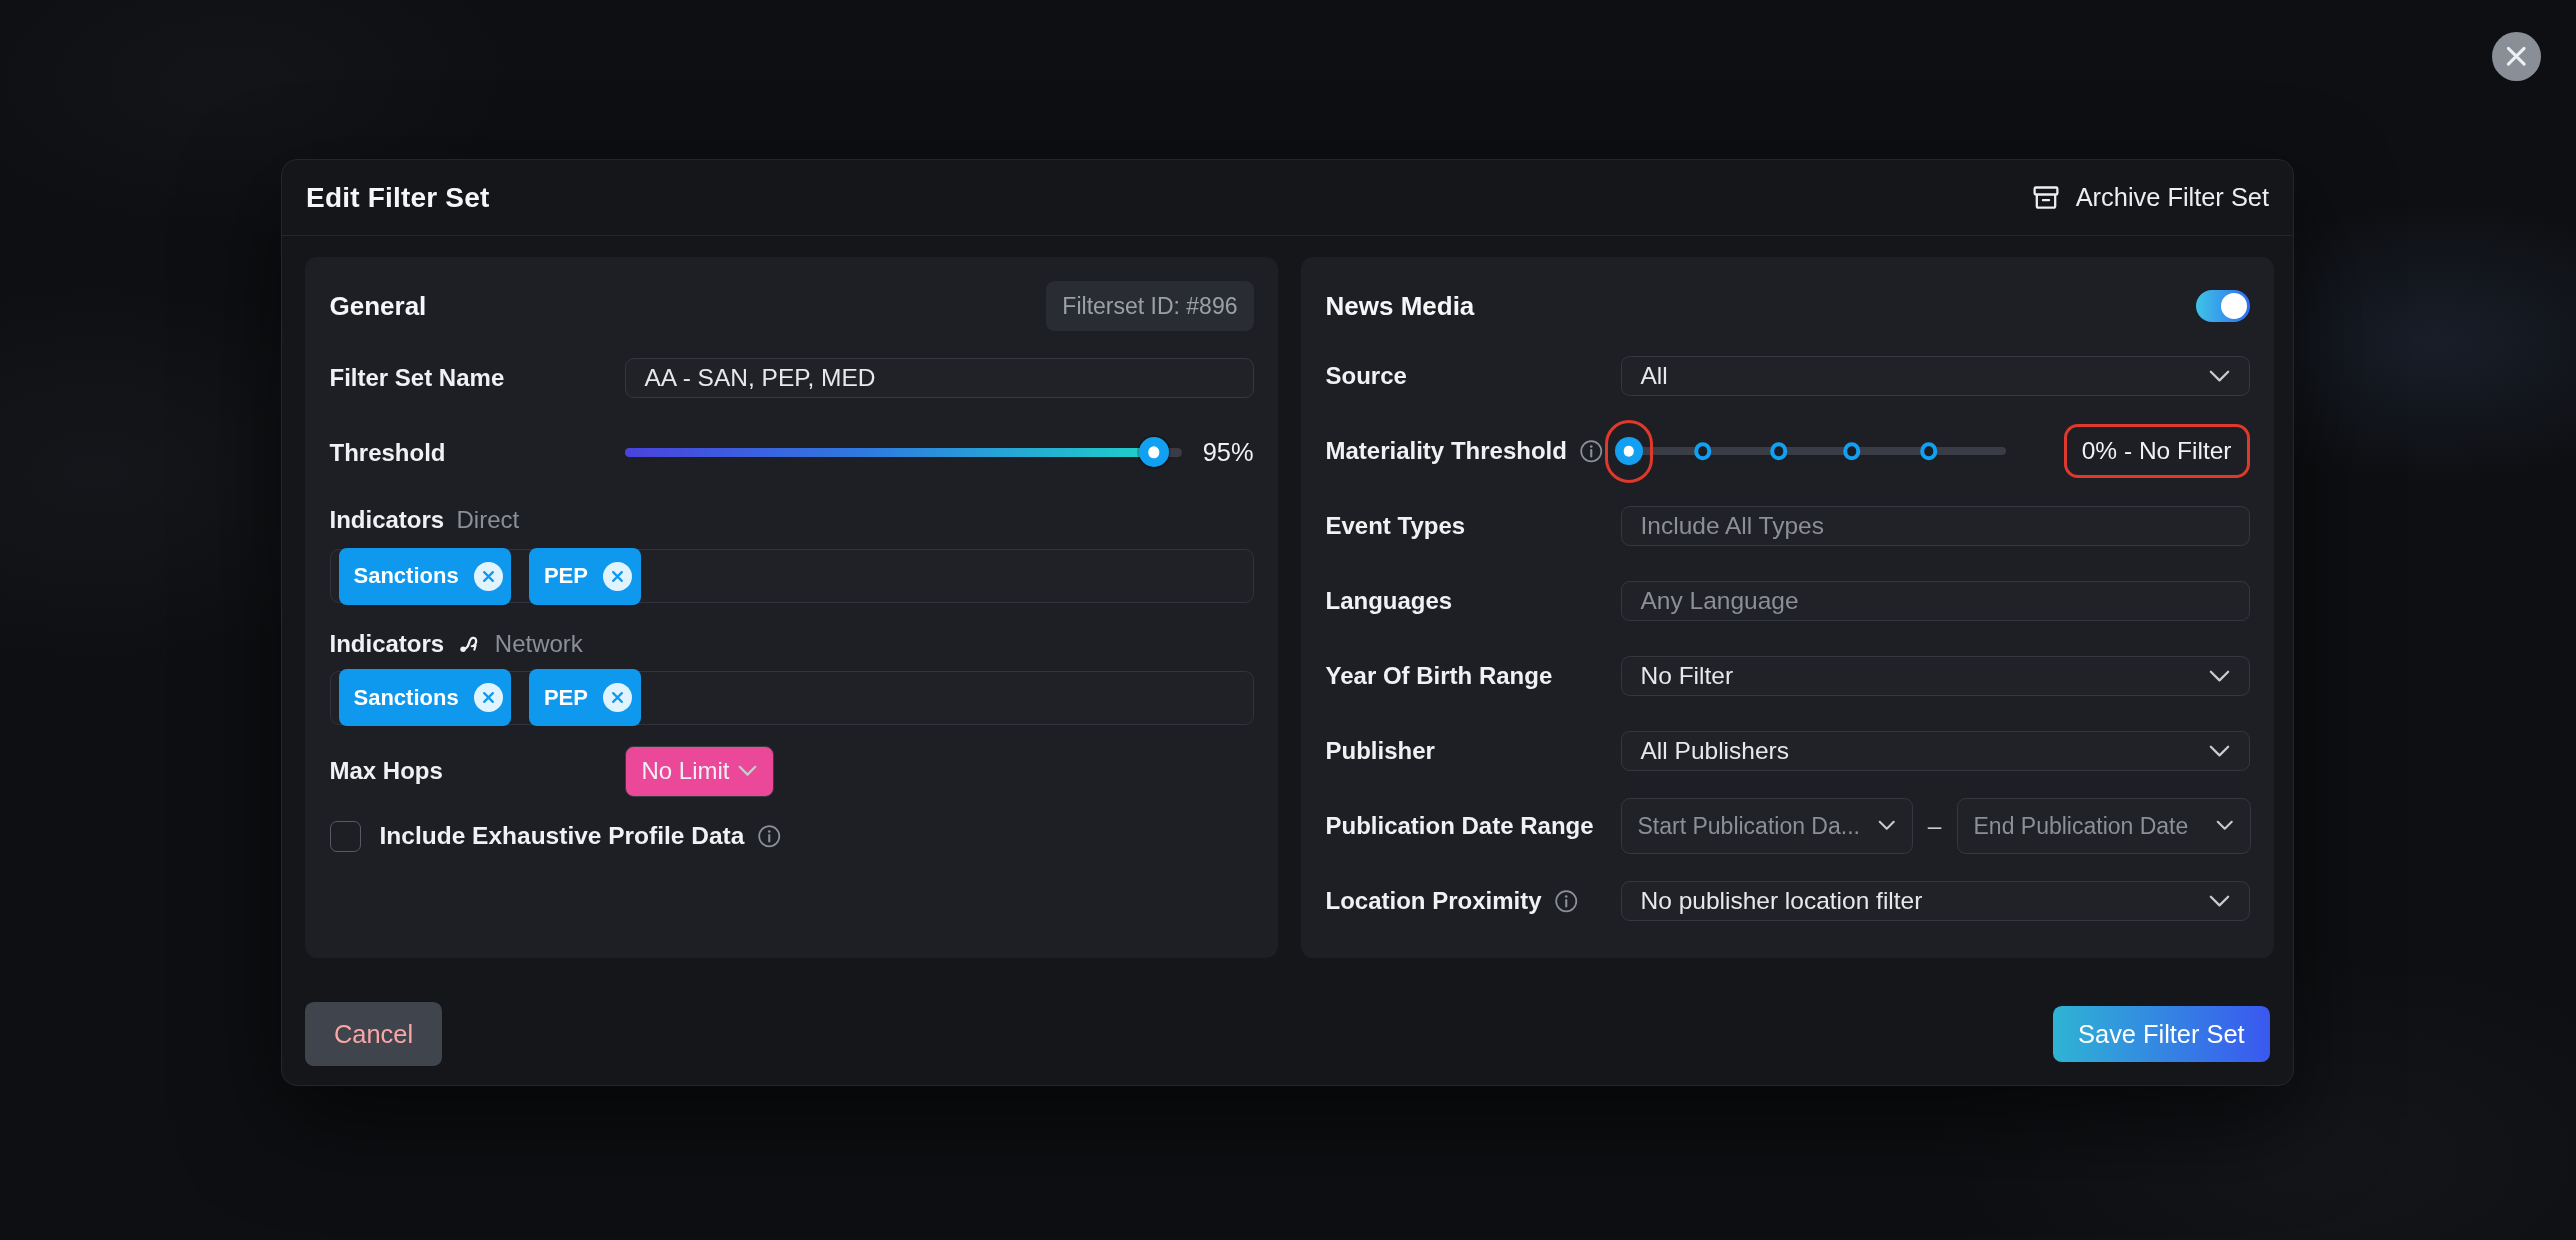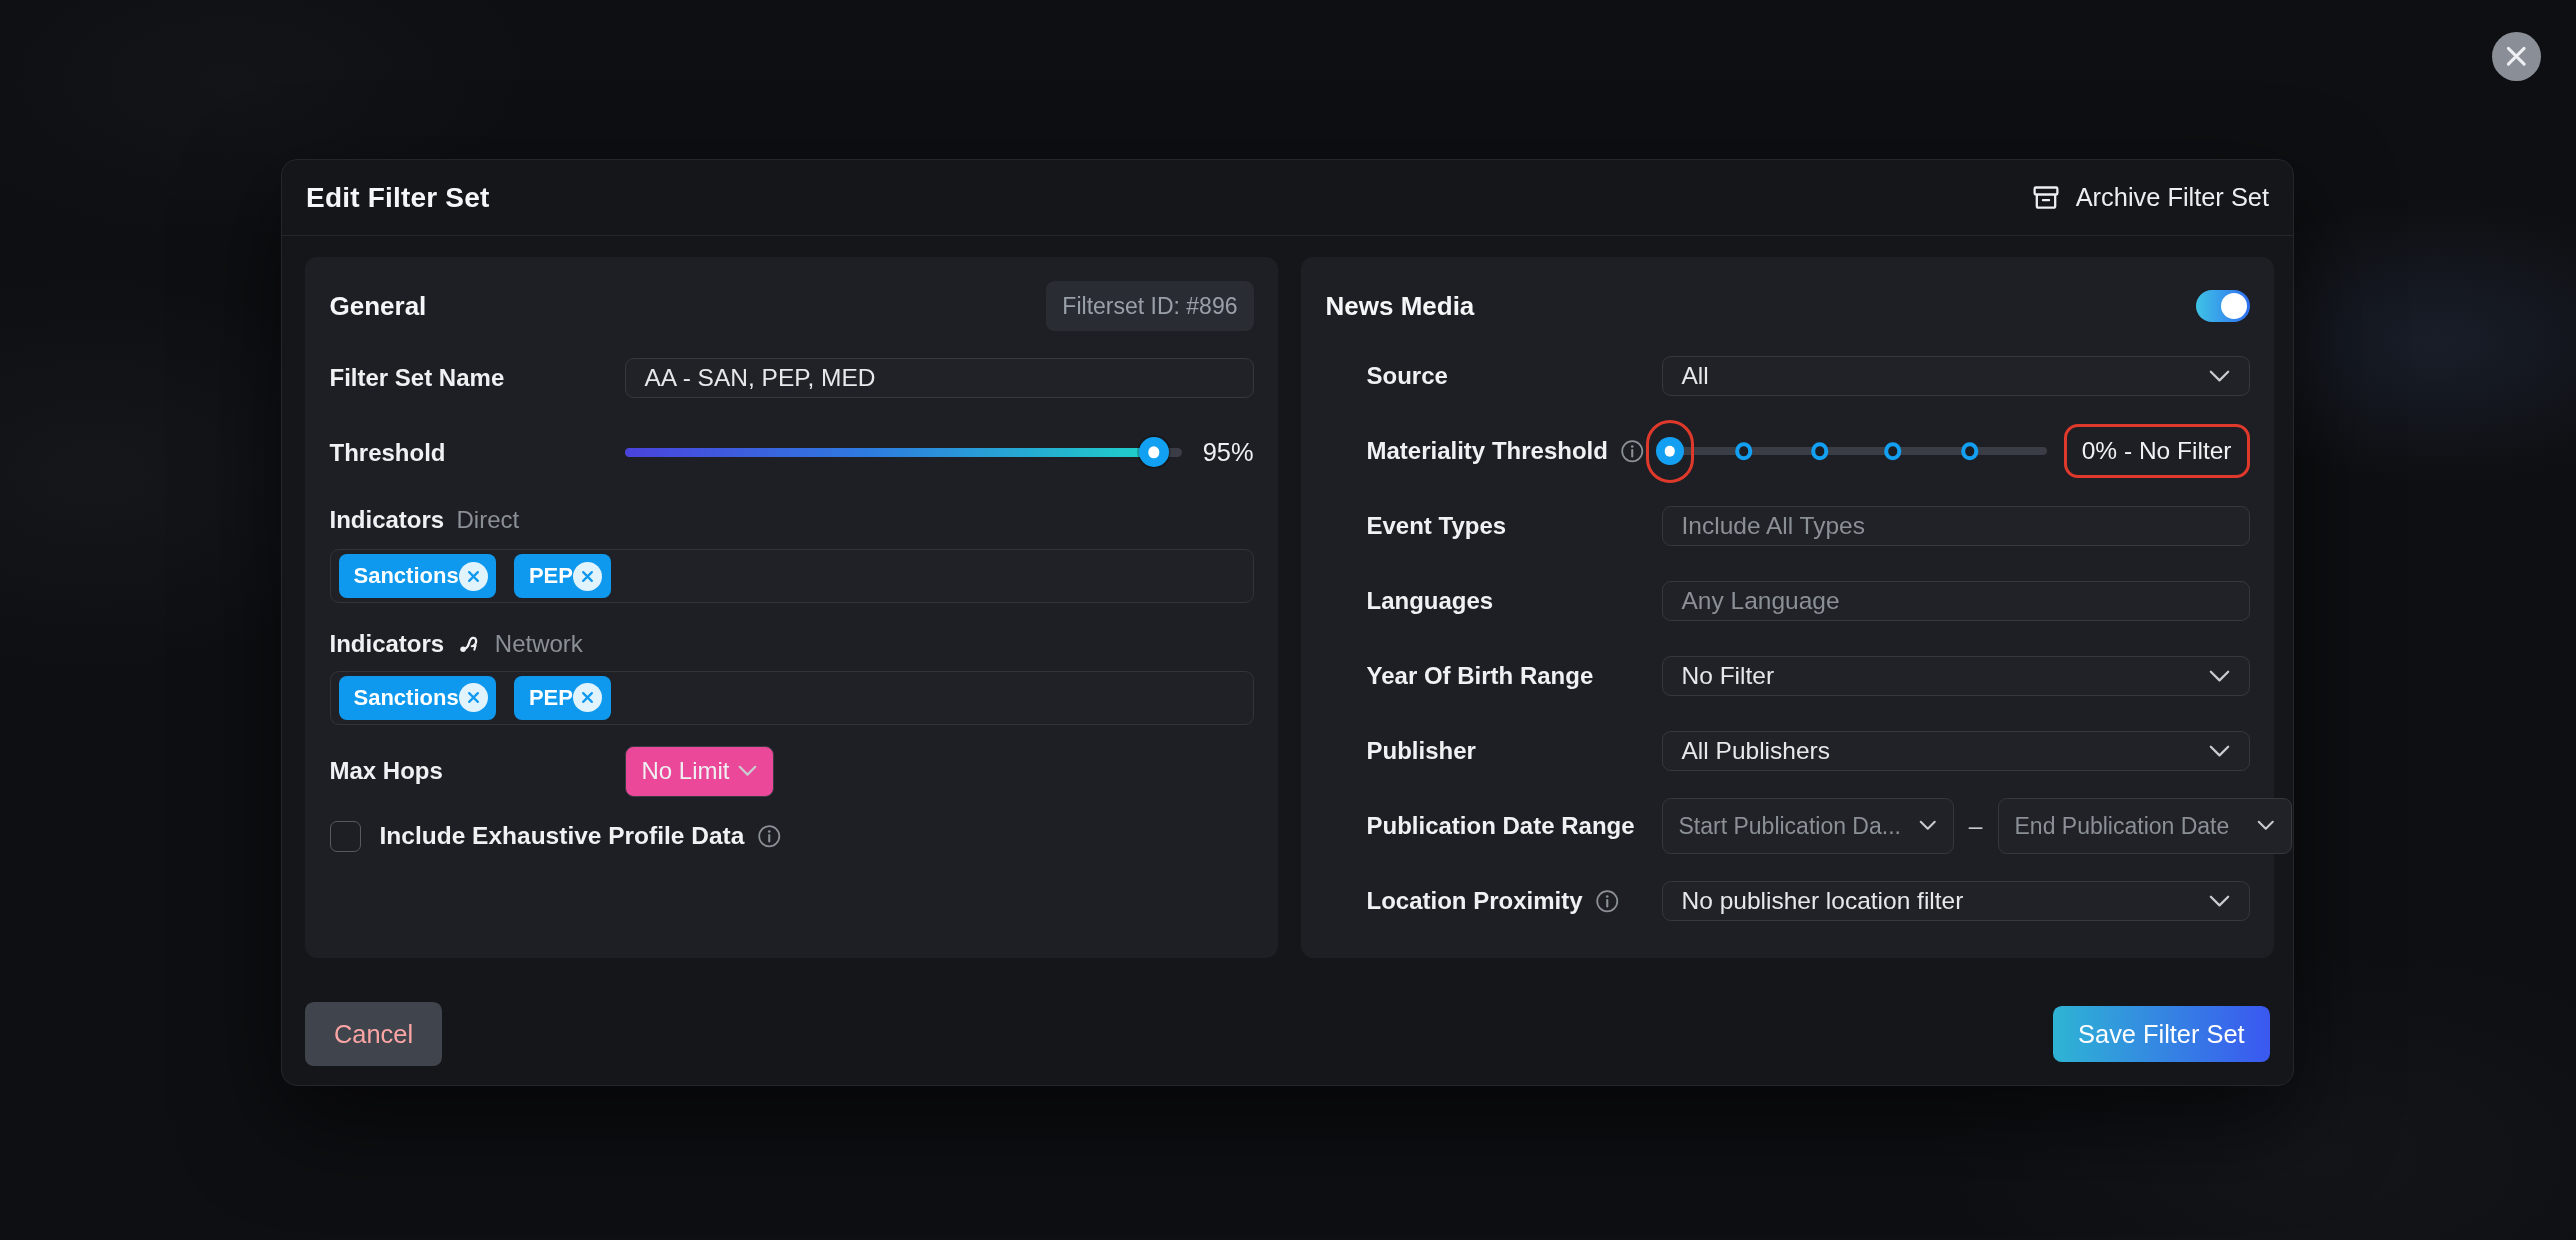--- a/index.html
+++ b/index.html
@@ -65,36 +65,36 @@
              background:linear-gradient(90deg,#4a43dc 0%,#2e7ae0 45%,#1fd1c9 100%); }
   .t-thumb { position:absolute; top:50%; transform:translate(-50%,-50%); width:30px; height:30px;
              border-radius:50%; background:#12a0f2; cursor:pointer;
              box-shadow:0 0 0 1.8px rgba(0,0,0,0.25); }
   .t-thumb::after { content:""; position:absolute; left:50%; top:50%; transform:translate(-50%,-50%);
              width:11.4px; height:11.4px; border-radius:50%; background:#ffffff; }
   .t-value { margin-left:21px; font-size:25.4px; color:#f0f1f3; }
   
   .chips-box { flex:none; width:924px; height:54px; background:#1f2126; border:0.9px solid #31343b;
                border-radius:8.8px; display:flex; align-items:center; gap:17.5px; padding:0 8px; }
-  .chip { height:44px; background:#0f99ee; border-radius:8px; display:flex; align-items:center;
-          padding:0 8.8px 0 15px; cursor:pointer; }
+  .chip { height:57px; background:#0f99ee; border-radius:8px; display:flex; align-items:center;
+          gap:15px; padding:0 8.8px 0 15px; cursor:pointer; }
   .chip-label { color:#fff; font-weight:bold; font-size:22px; }
   .chip-x { width:29px; height:29px; border-radius:50%; background:rgba(255,255,255,0.88);
             display:flex; align-items:center; justify-content:center; cursor:pointer; }
   
   .maxhops-select { flex:none; width:149px; height:51px; background:#ec4899; border:0.9px solid #383b42;
             border-radius:8.8px; display:flex; align-items:center; justify-content:space-between;
             padding:0 16px; font-size:24px; color:#eef0f2; cursor:pointer; }
   
   .checkbox { width:31px; height:31px; border:1.8px solid #565b63; border-radius:7px; background:transparent;
               flex:none; cursor:pointer; }
   .check-lbl { margin-left:19px; font-size:24.5px; font-weight:bold; color:#eff1f3; }
   .check-info { margin-left:13px; }
   
-  .n-row { height:56px; margin-top:19px;margin-left:41px; }
+  .n-row { height:56px; margin-top:19px; }
   .n-row-first { margin-top:17.5px; }
   
   .toggle { width:54px; height:32px; border-radius:16px;
             background:linear-gradient(90deg,#3fc3e6 0%,#2e6ef0 100%); position:relative; cursor:pointer; }
   .toggle .knob { position:absolute; right:2.6px; top:2.6px; width:26px; height:26px; border-radius:50%; background:#ffffff; }
   
   .mat-wrap { flex:1; display:flex; align-items:center; }
   .mat-slider { position:relative; width:394px; height:56px; flex:none; }
   .mat-track { position:absolute; left:8px; right:8.8px; top:50%; transform:translateY(-50%);
                height:8px; background:#3a3d45; border-radius:4.4px; }

